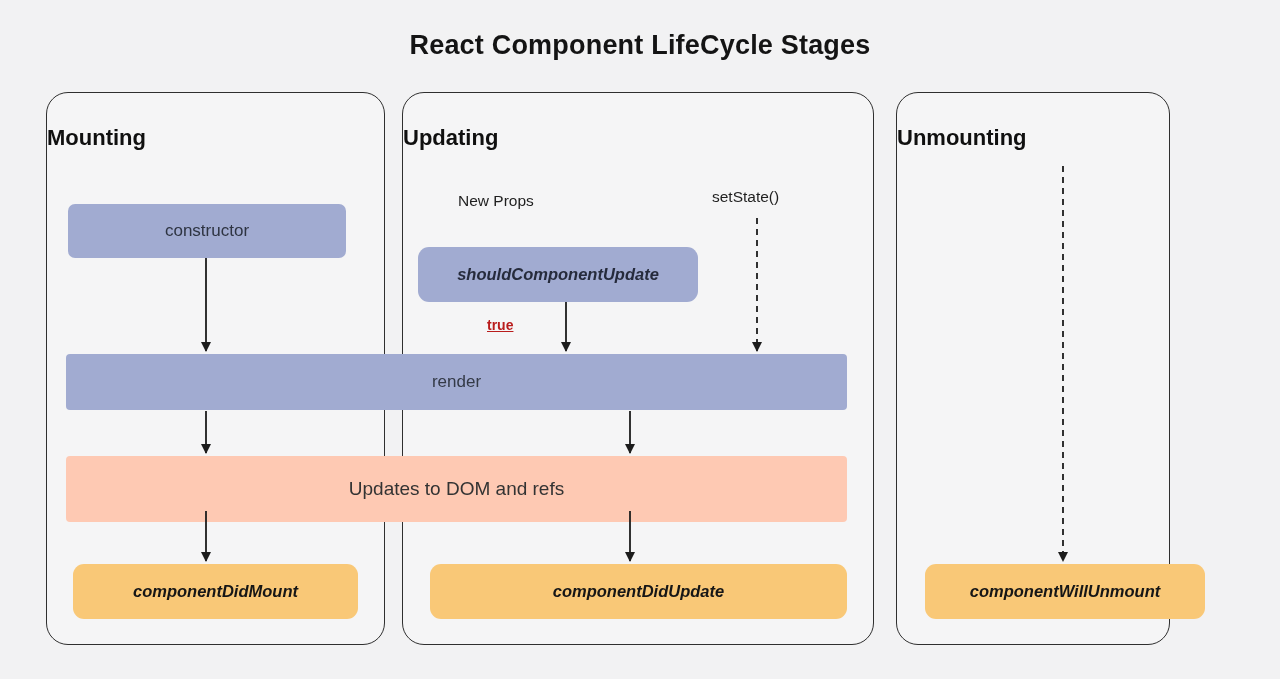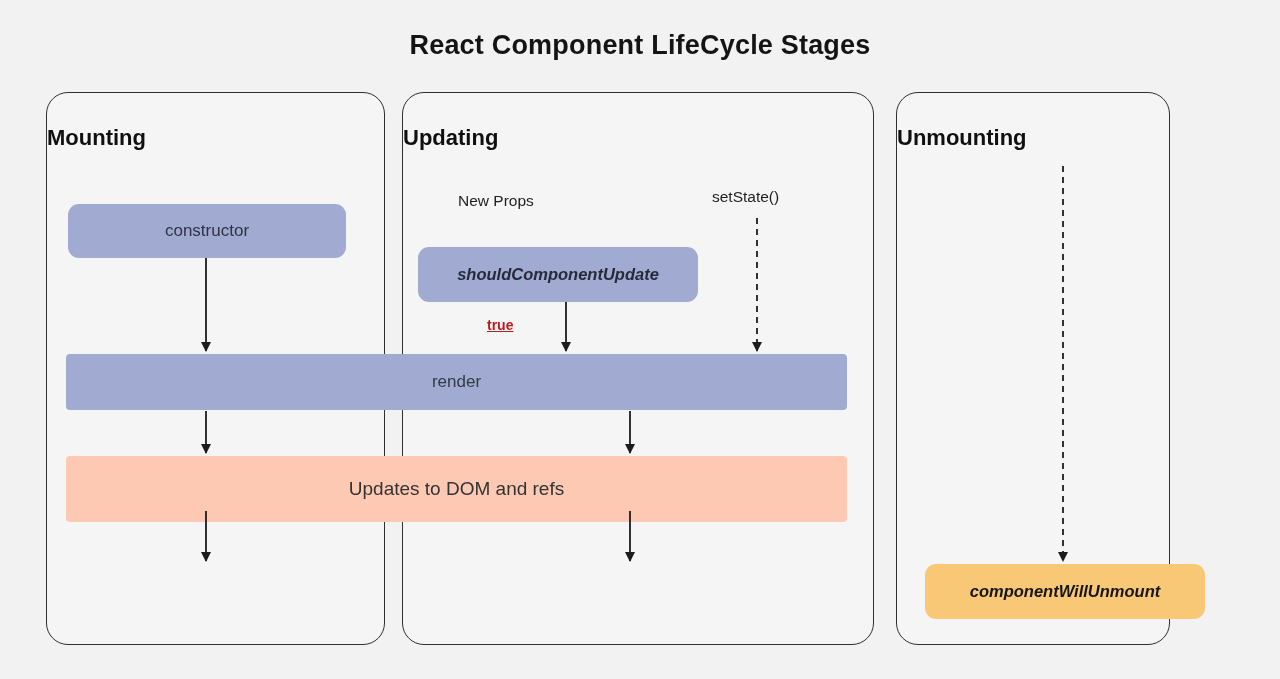--- a/index.html
+++ b/index.html
@@ -33,21 +33,21 @@
   .bar{position:absolute;left:66px;width:781px;display:flex;align-items:center;
        justify-content:center;border-radius:4px;z-index:10;}
   .bar-render{top:354px;height:56px;background:var(--blue);color:#343a47;font-size:17px;}
   .bar-updates{top:456px;height:66px;background:var(--salmon);color:#333;font-size:19px;}
 
   .floating-label{position:absolute;z-index:20;color:#1f1f1f;font-size:15.5px;}
   .label-new-props{left:458px;top:192px;}
   .label-setstate{left:712px;top:188px;}
   .label-true{left:487px;top:317px;font-weight:700;font-size:14px;color:#b91c1c;text-decoration:underline;}
 
-  .box-constructor{left:68px;top:204px;width:278px;height:54px;}
+  .box-constructor{left:68px;top:204px;width:278px;height:54px;border-radius:7px;}
   .box-scu{left:418px;top:247px;width:280px;height:55px;}
   .box-cdm{left:73px;top:564px;width:285px;height:55px;}
   .box-cdu{left:430px;top:564px;width:417px;height:55px;}
   .box-cwu{left:925px;top:564px;width:280px;height:55px;}
 
   svg.arrows{position:absolute;left:0;top:0;z-index:30;pointer-events:none;}
 </style>
 </head>
 <body>
 
@@ -71,20 +71,22 @@
   <div class="floating-label label-setstate">setState()</div>
   <div class="floating-label label-true">true</div>
 
   <div class="node node-blue box-constructor">constructor</div>
 
   <div class="node node-blue emph box-scu">shouldComponentUpdate</div>
 
   <div class="bar bar-render">render</div>
   <div class="bar bar-updates">Updates to DOM and refs</div>
 
+  <div class="node node-orange box-cdm">componentDidMount</div>
+  <div class="node node-orange box-cdu">componentDidUpdate</div>
   <div class="node node-orange box-cwu">componentWillUnmount</div>
 
   <svg class="arrows" width="1280" height="679" viewBox="0 0 1280 679">
     <defs>
       <marker id="ah" markerUnits="userSpaceOnUse" markerWidth="13" markerHeight="13" refX="9" refY="5" orient="auto">
         <path d="M0,0 L10,5 L0,10 Z" fill="#1c1c1c"></path>
       </marker>
     </defs>
     <line x1="206" y1="258" x2="206" y2="351" stroke="#1c1c1c" stroke-width="1.8" marker-end="url(#ah)"></line>
     <line x1="566" y1="302" x2="566" y2="351" stroke="#1c1c1c" stroke-width="1.8" marker-end="url(#ah)"></line>

